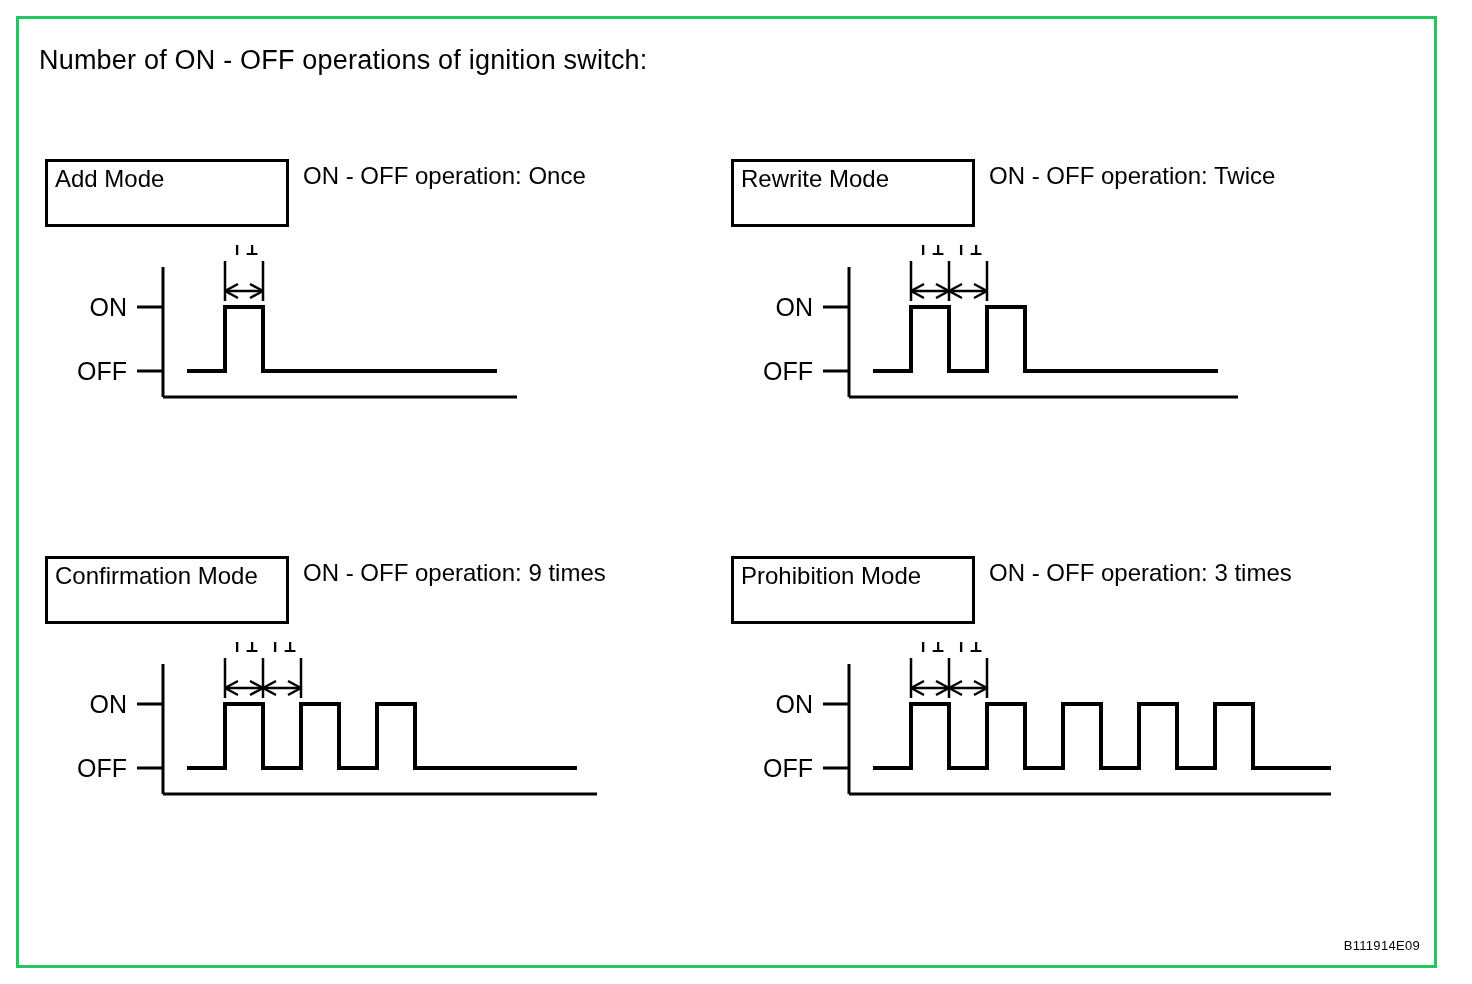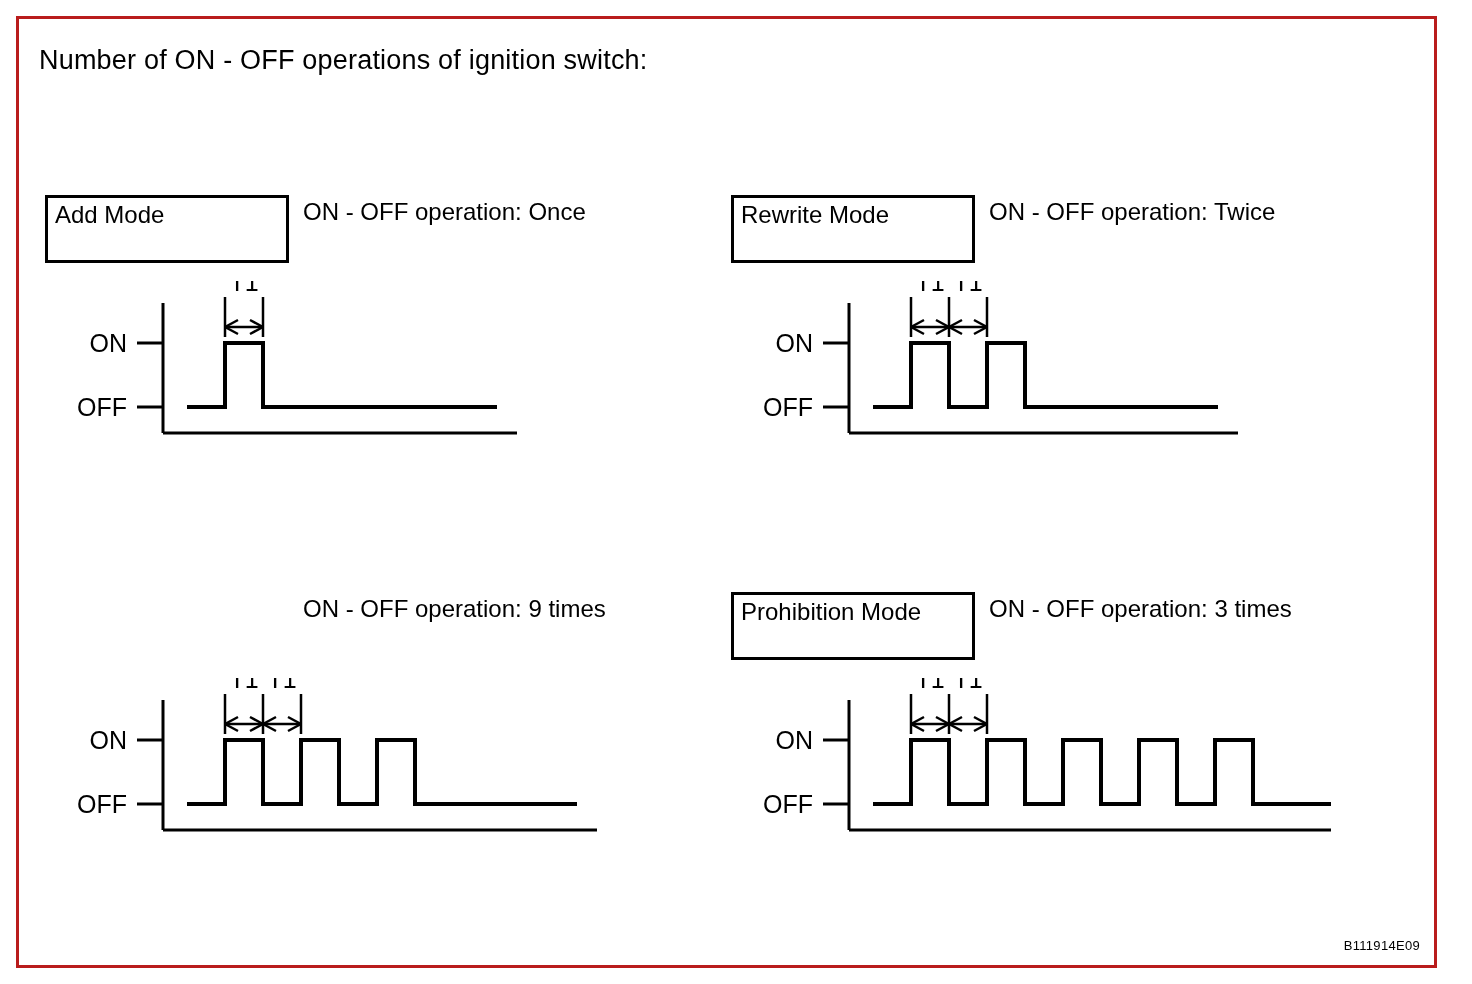--- a/index.html
+++ b/index.html
@@ -18,37 +18,36 @@
     position: relative;
     width: 1472px;
     height: 984px;
   }
   .frame {
     position: absolute;
     left: 16px;
     top: 16px;
     width: 1421px;
     height: 952px;
-    border: 3px solid #b91c1c;
+    border: 3px solid #22c55e;
     box-sizing: border-box;
     background: #ffffff;
   }
   .page-title {
     position: absolute;
     left: 20px;
     top: 26px;
     font-size: 27px;
     letter-spacing: 0.2px;
     white-space: nowrap;
   }
   .panel {
     position: absolute;
     width: 690px;
     height: 330px;
-    margin-top: 36px;
   }
   .panel-head {
     position: absolute;
     left: 0;
     top: 0;
     height: 70px;
     width: 100%;
   }
   .mode-box {
     position: absolute;
@@ -172,20 +171,23 @@
             <line x1="218" y1="46" x2="256" y2="46" stroke="#000000" stroke-width="2.5"></line>
             <path d="M 218 46 L 231 39 M 218 46 L 231 53" fill="none" stroke="#000000" stroke-width="2.5"></path>
             <path d="M 256 46 L 243 39 M 256 46 L 243 53" fill="none" stroke="#000000" stroke-width="2.5"></path>
             <text x="237" y="10" text-anchor="middle" class="t1-label">T1</text>
           </svg>
         </div>
     </div>
 
     <div class="panel" id="panel-2" style="left:26px; top:537px;">
       <div class="panel-head">
+        <div class="mode-box">
+          <span class="mode-box-label">Confirmation Mode</span>
+        </div>
         <div class="op-text">ON - OFF operation: 9 times</div>
       </div>
       <div class="wave-wrap">
           <svg width="600" height="200" viewBox="0 0 600 200" class="wave-svg">
             <line x1="118" y1="22" x2="118" y2="152" stroke="#000000" stroke-width="3"></line>
             <line x1="118" y1="152" x2="552" y2="152" stroke="#000000" stroke-width="3"></line>
             <line x1="92" y1="62" x2="118" y2="62" stroke="#000000" stroke-width="3"></line>
             <line x1="92" y1="126" x2="118" y2="126" stroke="#000000" stroke-width="3"></line>
             <text x="82" y="71" text-anchor="end" class="axis-label">ON</text>
             <text x="82" y="135" text-anchor="end" class="axis-label">OFF</text>

